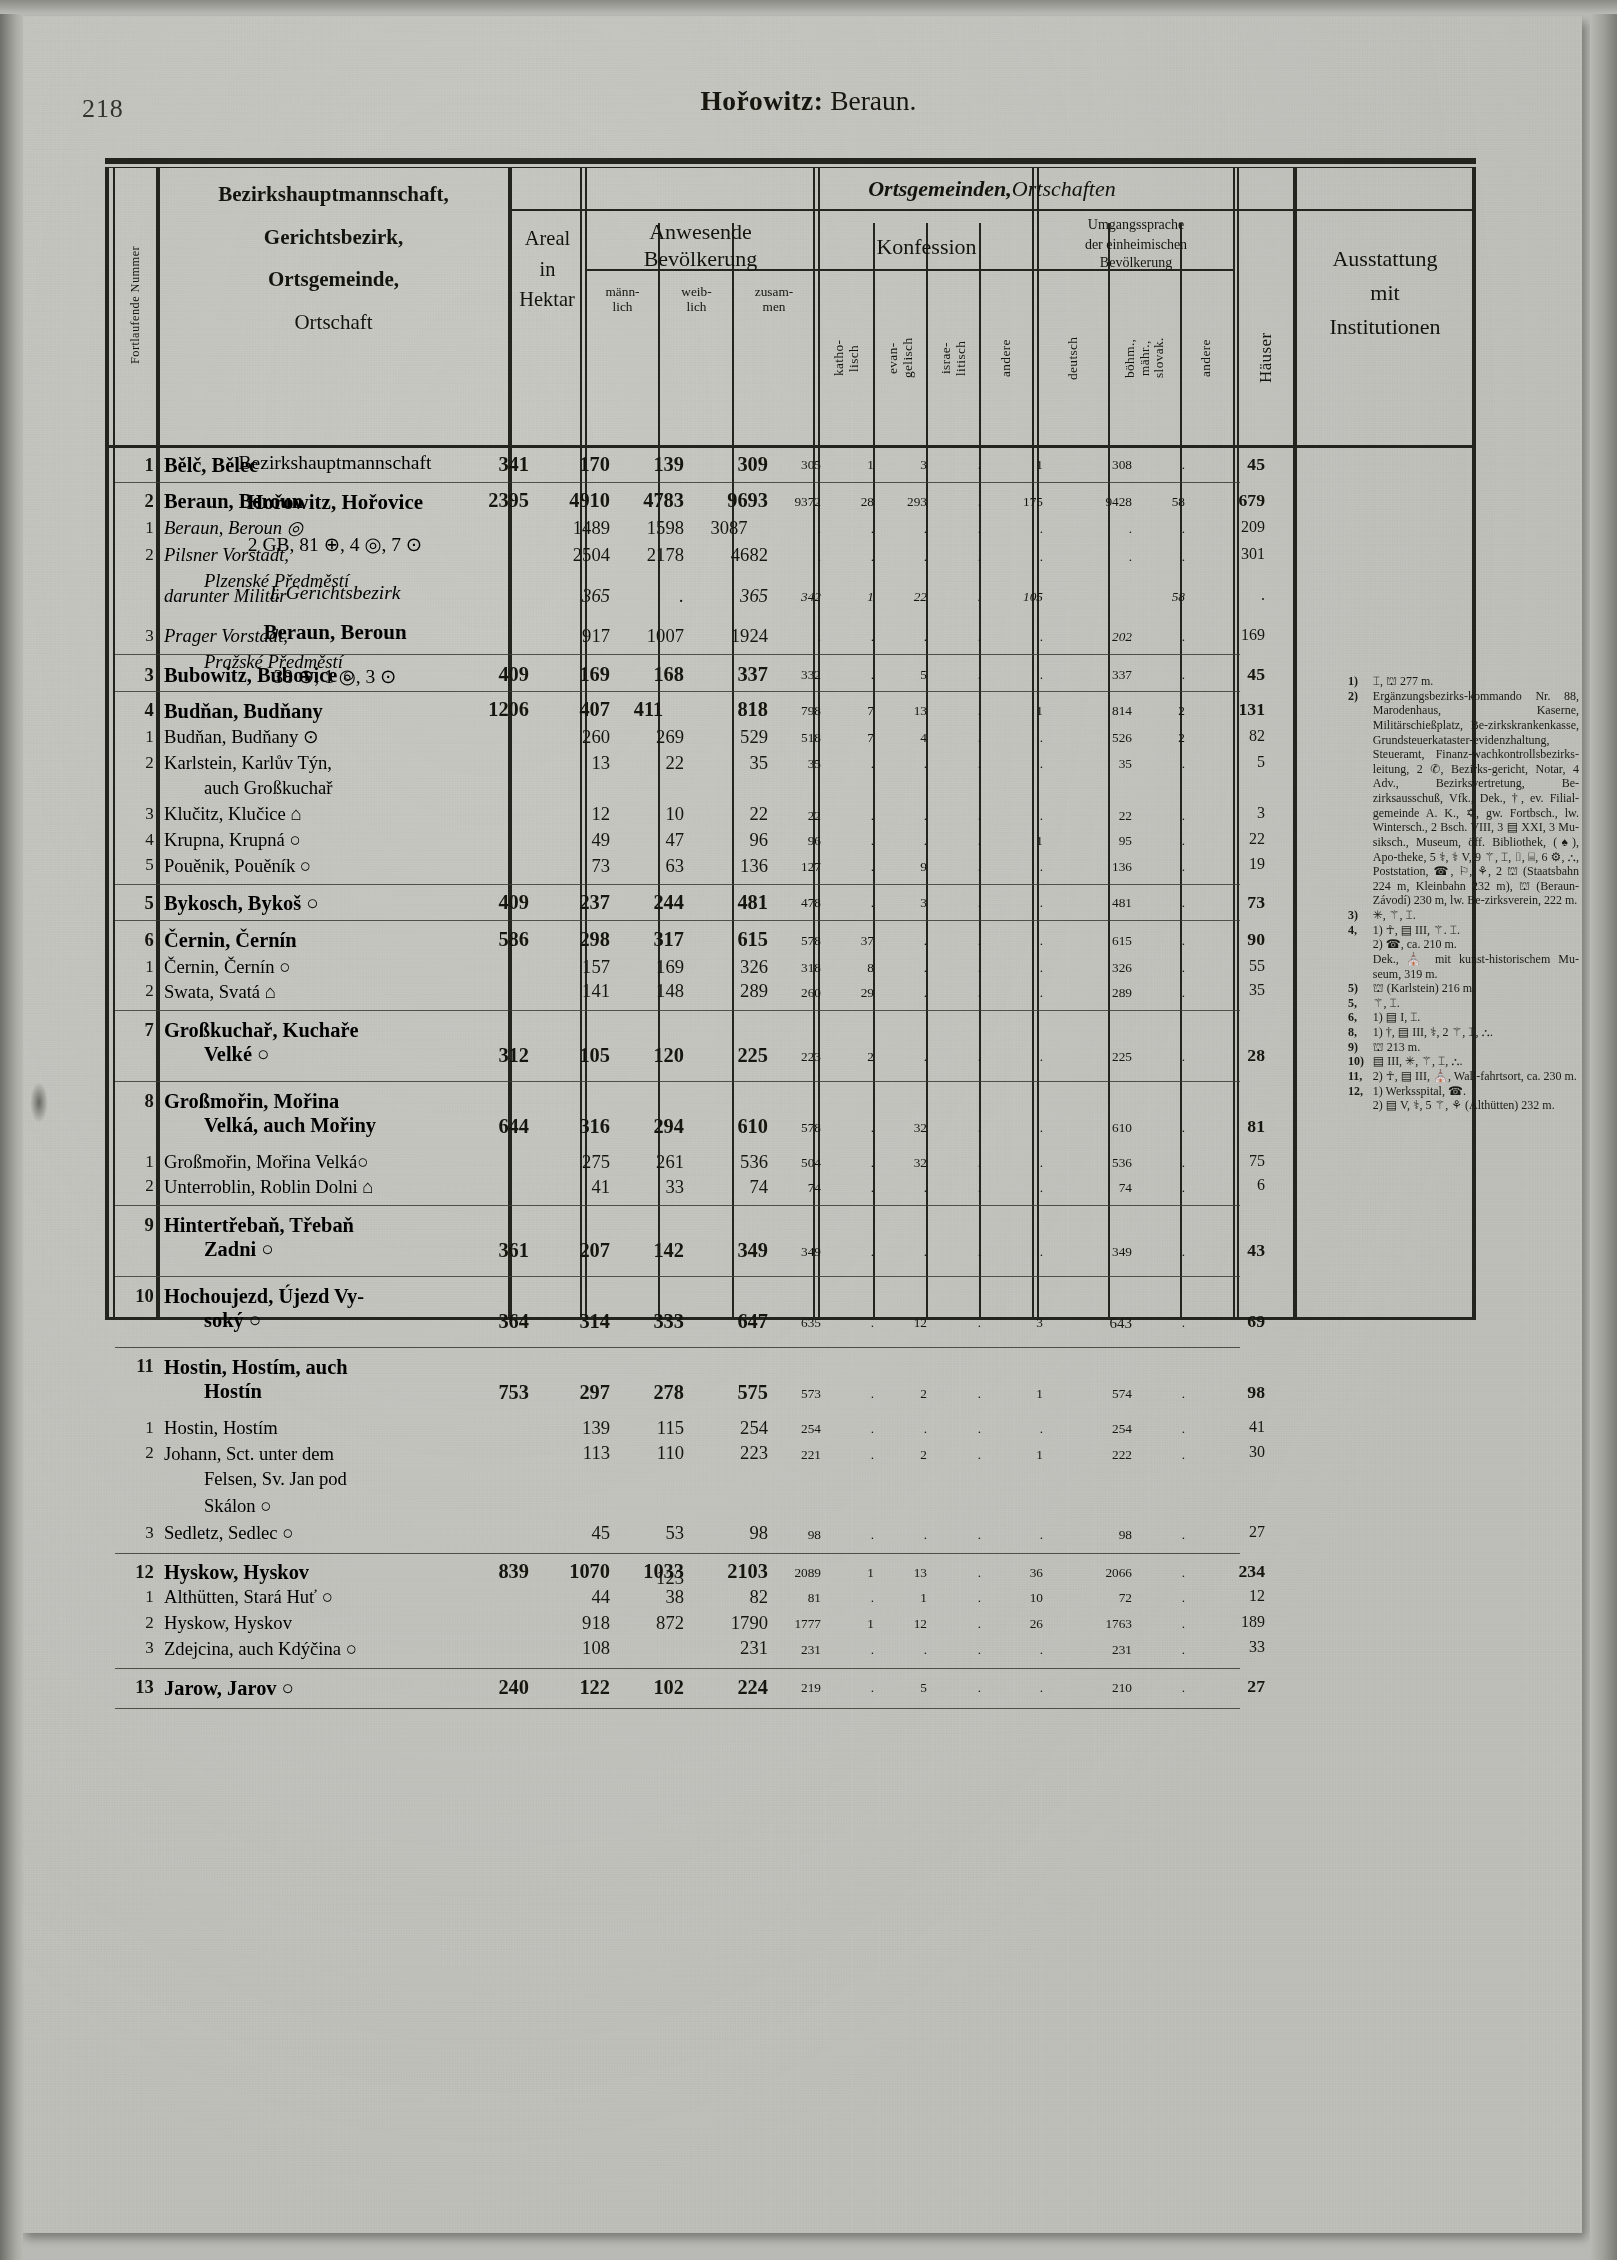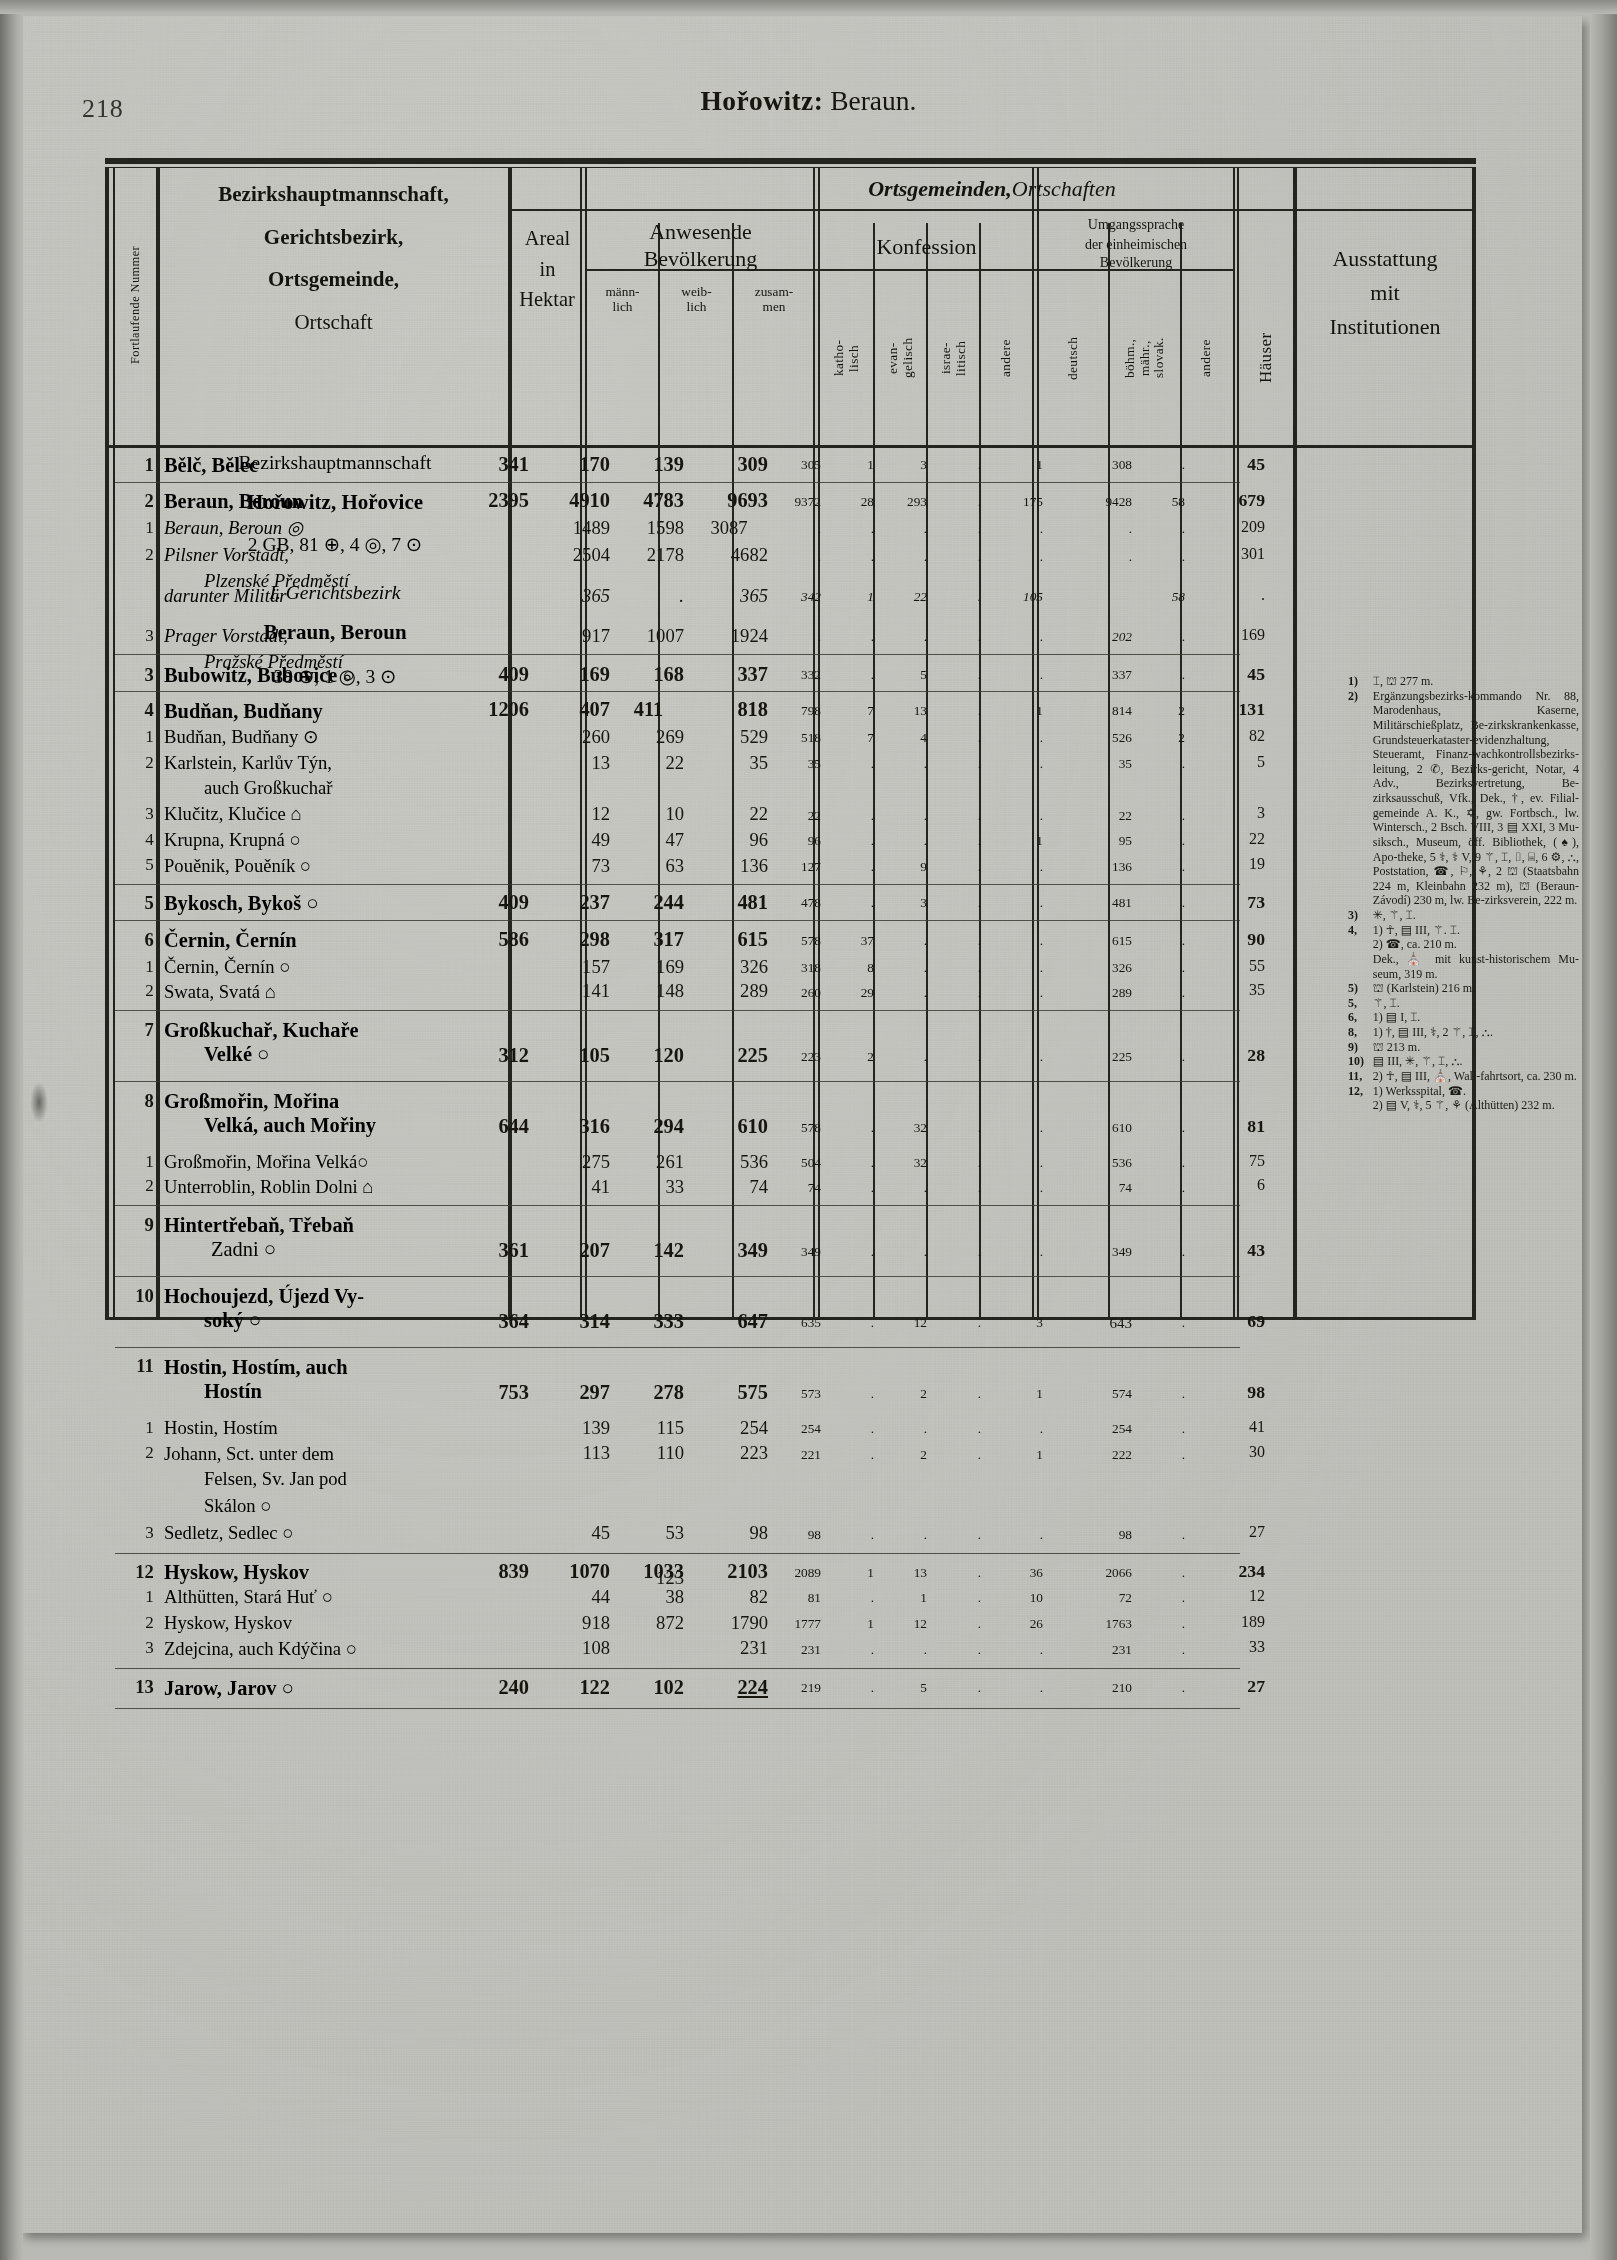--- a/index.html
+++ b/index.html
@@ -502,21 +502,21 @@
       <div class="cellnum" style="position:absolute;left:718px;top:728px;width:51px;text-align:right;font-size:13.3px;">.</div>
       <div class="cellnum" style="position:absolute;left:771px;top:728px;width:51px;text-align:right;font-size:13.3px;">.</div>
       <div class="cellnum" style="position:absolute;left:825px;top:728px;width:51px;text-align:right;font-size:13.3px;">.</div>
       <div class="cellnum" style="position:absolute;left:887px;top:728px;width:51px;text-align:right;font-size:13.3px;">.</div>
       <div class="cellnum" style="position:absolute;left:958px;top:728px;width:69px;text-align:right;font-size:13.3px;">74</div>
       <div class="cellnum" style="position:absolute;left:1029px;top:728px;width:51px;text-align:right;font-size:13.3px;">.</div>
       <div class="cellnum" style="position:absolute;left:1091px;top:724px;width:69px;text-align:right;font-size:16px;">6</div>
       <div style="position:absolute;left:9.8px;top:753px;width:1125px;height:0.9px;background:#3b3b34;opacity:.85;"></div>
       <div class="cellnum" style="position:absolute;left:9.8px;top:762px;width:39px;text-align:right;font-size:18.6px;font-weight:bold;">9</div>
       <div style="position:absolute;left:59px;top:760px;width:319px;font-size:20.4px;line-height:1.32;font-weight:bold;">Hintertřebaň,  Třebaň</div>
-      <div style="position:absolute;left:99px;top:786px;width:293px;font-size:20.4px;font-weight:normal;margin-left:7px;">Zadni ○</div>
+      <div style="position:absolute;left:99px;top:786px;width:293px;font-size:20.4px;font-weight:bold;">Zadni ○</div>
       <div class="cellnum" style="position:absolute;left:355px;top:787px;width:69px;text-align:right;font-size:20.4px;font-weight:bold;">361</div>
       <div class="cellnum" style="position:absolute;left:434px;top:787px;width:71px;text-align:right;font-size:20.4px;font-weight:bold;">207</div>
       <div class="cellnum" style="position:absolute;left:508px;top:787px;width:71px;text-align:right;font-size:20.4px;font-weight:bold;">142</div>
       <div class="cellnum" style="position:absolute;left:585px;top:787px;width:78px;text-align:right;font-size:20.4px;font-weight:bold;">349</div>
       <div class="cellnum" style="position:absolute;left:665px;top:792px;width:51px;text-align:right;font-size:13.3px;">349</div>
       <div class="cellnum" style="position:absolute;left:718px;top:792px;width:51px;text-align:right;font-size:13.3px;">.</div>
       <div class="cellnum" style="position:absolute;left:771px;top:792px;width:51px;text-align:right;font-size:13.3px;">.</div>
       <div class="cellnum" style="position:absolute;left:825px;top:792px;width:51px;text-align:right;font-size:13.3px;">.</div>
       <div class="cellnum" style="position:absolute;left:887px;top:792px;width:51px;text-align:right;font-size:13.3px;">.</div>
       <div class="cellnum" style="position:absolute;left:958px;top:792px;width:69px;text-align:right;font-size:13.3px;">349</div>
@@ -648,21 +648,21 @@
       <div class="cellnum" style="position:absolute;left:887px;top:1190px;width:51px;text-align:right;font-size:13.3px;">.</div>
       <div class="cellnum" style="position:absolute;left:958px;top:1190px;width:69px;text-align:right;font-size:13.3px;">231</div>
       <div class="cellnum" style="position:absolute;left:1029px;top:1190px;width:51px;text-align:right;font-size:13.3px;">.</div>
       <div class="cellnum" style="position:absolute;left:1091px;top:1186px;width:69px;text-align:right;font-size:16px;">33</div>
       <div style="position:absolute;left:9.8px;top:1216px;width:1125px;height:0.9px;background:#3b3b34;opacity:.85;"></div>
       <div class="cellnum" style="position:absolute;left:9.8px;top:1224px;width:39px;text-align:right;font-size:18.6px;font-weight:bold;">13</div>
       <div style="position:absolute;left:59px;top:1223px;width:319px;font-size:20.4px;line-height:1.32;font-weight:bold;">Jarow, Jarov ○</div>
       <div class="cellnum" style="position:absolute;left:355px;top:1224px;width:69px;text-align:right;font-size:20.4px;font-weight:bold;">240</div>
       <div class="cellnum" style="position:absolute;left:434px;top:1224px;width:71px;text-align:right;font-size:20.4px;font-weight:bold;">122</div>
       <div class="cellnum" style="position:absolute;left:508px;top:1224px;width:71px;text-align:right;font-size:20.4px;font-weight:bold;">102</div>
-      <div class="cellnum" style="position:absolute;left:585px;top:1224px;width:78px;text-align:right;font-size:20.4px;font-weight:bold;text-decoration:underline;">224</div>
+      <div class="cellnum" style="position:absolute;left:585px;top:1224px;width:78px;text-align:right;font-size:20.4px;font-weight:bold;">224</div>
       <div class="cellnum" style="position:absolute;left:665px;top:1228px;width:51px;text-align:right;font-size:13.3px;">219</div>
       <div class="cellnum" style="position:absolute;left:718px;top:1228px;width:51px;text-align:right;font-size:13.3px;">.</div>
       <div class="cellnum" style="position:absolute;left:771px;top:1228px;width:51px;text-align:right;font-size:13.3px;">5</div>
       <div class="cellnum" style="position:absolute;left:825px;top:1228px;width:51px;text-align:right;font-size:13.3px;">.</div>
       <div class="cellnum" style="position:absolute;left:887px;top:1228px;width:51px;text-align:right;font-size:13.3px;">.</div>
       <div class="cellnum" style="position:absolute;left:958px;top:1228px;width:69px;text-align:right;font-size:13.3px;">210</div>
       <div class="cellnum" style="position:absolute;left:1029px;top:1228px;width:51px;text-align:right;font-size:13.3px;">.</div>
       <div class="cellnum" style="position:absolute;left:1091px;top:1224px;width:69px;text-align:right;font-size:17.7px;font-weight:bold;">27</div>
       <div style="position:absolute;left:9.8px;top:1256px;width:1125px;height:0.9px;background:#3b3b34;opacity:.85;"></div>
     </div>

